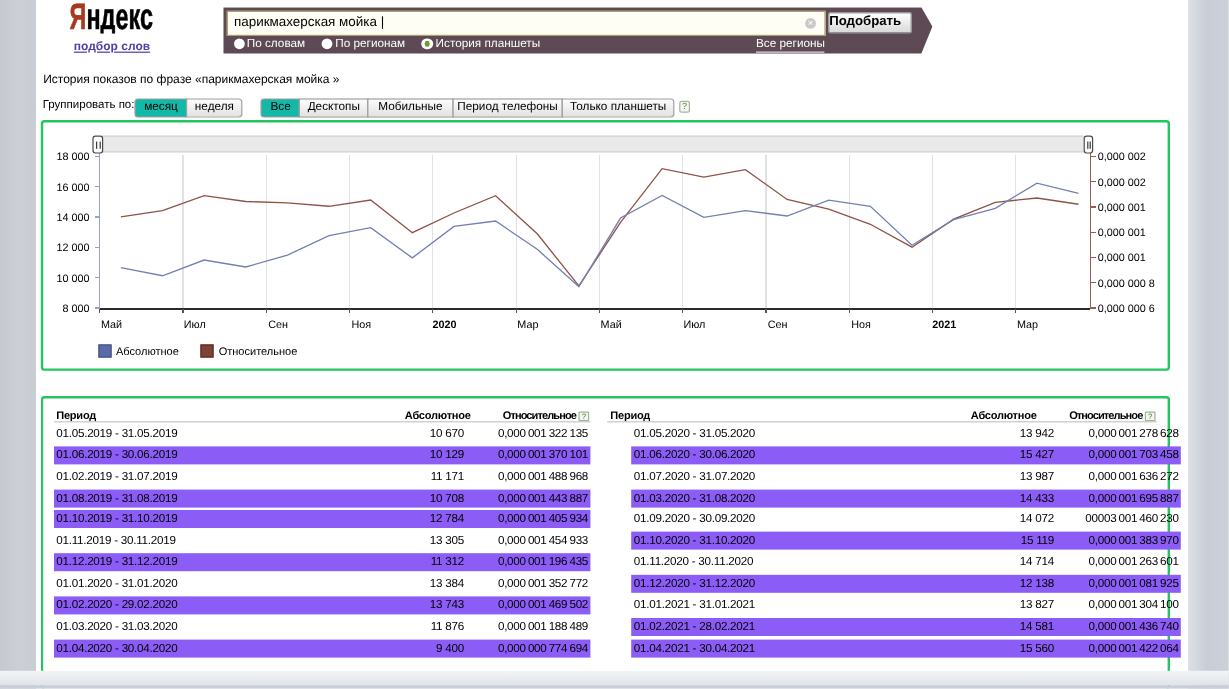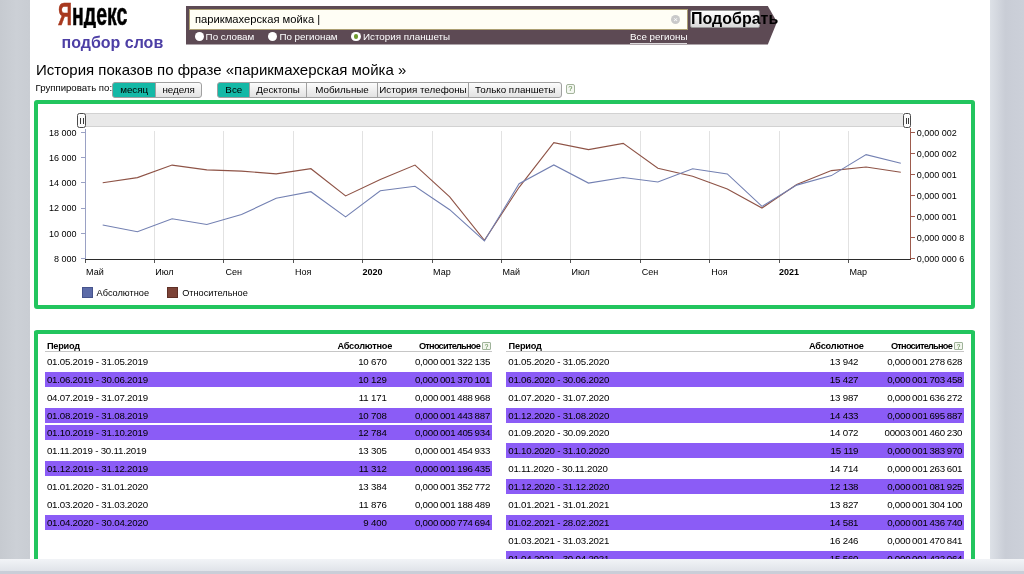--- a/index.html
+++ b/index.html
@@ -7,49 +7,49 @@
 .abs { position:absolute; }
 .strip-l { left:0; top:0; width:30px; height:574px;
   background:linear-gradient(90deg,#c6cad0 0%,#ccd0d6 55%,#c9cdd3 100%); }
 .strip-r { left:990px; top:0; width:34px; height:574px;
   background:linear-gradient(90deg,#dde1e7 0%,#c9cdd6 45%,#ccd0d9 100%); }
 .logo { left:58px; top:2px; width:140px; height:26px; overflow:hidden;
   font-weight:bold; font-size:30.5px;
   letter-spacing:0; transform:scaleX(0.64); transform-origin:0 0;
   -webkit-text-stroke:0.5px; line-height:25px; }
 .logo .ya { color:#a8391f; -webkit-text-stroke-color:#a8391f; }
-.sublink { left:61.5px; top:33.5px; font-size:16px; font-weight:bold; color:#4d3fa5;
-  }
+.sublink { left:61.5px; top:33.5px; font-size:10px; font-weight:bold; color:#4d3fa5;
+  text-decoration:underline; }
 .banner { left:186px; top:6px; width:593px; height:38.5px; background:#5d4a54;
   -webkit-clip-path:polygon(0 0,581.8px 0,591px 16px,581.8px 38.5px,0 38.5px);
   clip-path:polygon(0 0,581.8px 0,591px 16px,581.8px 38.5px,0 38.5px); }
 .inp { left:188.5px; top:8.5px; width:499px; height:21px; background:#fffef5;
   border:1px solid #ac9f72; font-size:11.2px; line-height:19px; padding-left:5.5px;
   color:#000; white-space:nowrap; }
 .clr { left:671px; top:14.5px; width:9px; height:9px; border-radius:50%;
   background:#c9c9c9; color:#fff; font-size:8px; line-height:9px; text-align:center; }
 .btn { left:690px; top:10px; width:70px; height:17.5px; border:1px solid #999;
   border-radius:2px; background:linear-gradient(#ffffff,#d9d9d9);
-  font-size:16px; font-weight:bold; text-align:left; line-height:15.5px; }
+  font-size:11px; font-weight:bold; text-align:left; line-height:15.5px; }
 .radio { width:9.3px; height:9.3px; border-radius:50%; background:#fff; top:31.7px; }
 .rlbl { top:31px; font-size:9.8px; color:#fff; line-height:11px; }
 .greendot { position:absolute; left:2.3px; top:2.3px; width:4.7px; height:4.7px;
   border-radius:50%; background:#6f9b2f; }
 .allreg { top:31px; left:630px; font-size:9.8px; color:#fff; line-height:11px;
   border-bottom:1px solid rgba(255,255,255,.8); padding-bottom:1px; }
-.title { left:36px; top:60.5px; font-size:15px; color:#000; }
+.title { left:36px; top:60.5px; font-size:10px; color:#000; }
 .grplbl { left:35.6px; top:82px; font-size:9.6px; }
 .seg { position:absolute; top:82px; height:15.5px; border:1px solid #a0a0a0;
   background:linear-gradient(#fcfcfc,#e2e2e2); font-size:9.8px; text-align:center;
   line-height:13.5px; color:#000; }
 .seg.sel { background:#14b8a6; }
 .ql { position:absolute; width:9.5px; height:9.5px; border:1px solid #a3b39b;
   background:#f4f7f1; color:#53803f; font-size:7.5px; line-height:8.5px; text-align:center;
   border-radius:2px; }
-.panel { left:33.5px; width:941px; background:#fff; border:4px solid #22c55e; border-radius:3px; }
+.panel { left:33.5px; width:941px; background:#fff; border:2px solid #22c55e; border-radius:3px; }
 .sliderband { left:85px; top:113px; width:818px; height:14px; background:#e9e9e9;
   border-top:1px solid #d2d2d2; border-bottom:1px solid #d2d2d2; }
 .handle { top:112.5px; width:8.6px; height:15.5px; background:#fbfbfb; border:1px solid #4a4a4a;
   border-radius:2.5px; z-index:2; }
 .handle i { position:absolute; left:2px; top:4px; width:1px; height:6.5px; background:#3a3a3a; }
 .handle i+i { left:4.2px; }
 .ax { font-size:9px; font-family:"Liberation Sans",sans-serif; fill:#000; }
 .leg { width:11px; height:11px; top:287px; }
 .leglbl { top:287.5px; font-size:9.2px; line-height:10px; }
 .tbl { position:absolute; font-size:9.7px; letter-spacing:-0.2px; }
@@ -90,21 +90,21 @@
   <div class="abs rlbl" style="left:363px">История планшеты</div>
   <div class="abs allreg">Все регионы</div>
 
   <div class="abs title">История показов по фразе «парикмахерская мойка&nbsp;»</div>
   <div class="abs grplbl">Группировать по:</div>
   <div class="seg sel" style="left:112.4px;width:43.6px;border-radius:3px 0 0 3px;">месяц</div>
   <div class="seg" style="left:155px;width:47.3px;border-radius:0 3px 3px 0;">неделя</div>
   <div class="seg sel" style="left:217.3px;width:33px;border-radius:3px 0 0 3px;">Все</div>
   <div class="seg" style="left:249.3px;width:57.7px;">Десктопы</div>
   <div class="seg" style="left:306px;width:72.1px;">Мобильные</div>
-  <div class="seg" style="left:377.1px;width:91.7px;">История телефоны</div>
+  <div class="seg" style="left:377.1px;width:91.7px;">Период телефоны</div>
   <div class="seg" style="left:467.8px;width:94.7px;border-radius:0 3px 3px 0;">Только планшеты</div>
   <div class="ql" style="left:565.6px;top:84px;">?</div>
 
   <div class="abs panel" style="top:100px;height:209px;">
       <svg width="941" height="209" style="position:absolute;left:-1px;top:-1px">
 <g shape-rendering="crispEdges">
           <line x1="117.5" y1="28.0" x2="117.5" y2="156.5" stroke="#e2e2e2"></line>
           <line x1="186.9" y1="28.0" x2="186.9" y2="156.5" stroke="#e2e2e2"></line>
           <line x1="256.3" y1="28.0" x2="256.3" y2="156.5" stroke="#e2e2e2"></line>
           <line x1="325.7" y1="28.0" x2="325.7" y2="156.5" stroke="#e2e2e2"></line>
@@ -190,46 +190,46 @@
   <div class="abs panel" style="top:330px;height:244px;border-bottom:none;"></div>
 
   <div class="tbl" style="left:0;top:0;">
     <div class="hdr" style="left:46.9px;">Период</div>
     <div class="hdr" style="left:337.4px;width:49.4px;text-align:right;">Абсолютное</div>
     <div class="hdr rel" style="left:408px;width:83px;text-align:right;">Относительное<span class="qh">?</span></div>
     <div class="hr" style="left:44.7px;width:447.3px;"></div>
     <div class="rows lt" style="left:44.7px;width:447.3px;">
 <div><span class="c1">01.05.2019 - 31.05.2019</span><span class="c2">10&nbsp;670</span><span class="c3">0,000 001 322 135</span></div>
 <div class="g"><span class="c1">01.06.2019 - 30.06.2019</span><span class="c2">10&nbsp;129</span><span class="c3">0,000 001 370 101</span></div>
-<div><span class="c1">04.07.2019 - 31.07.2019</span><span class="c2">11&nbsp;171</span><span class="c3">0,000 001 488 968</span></div>
+<div><span class="c1">01.02.2019 - 31.07.2019</span><span class="c2">11&nbsp;171</span><span class="c3">0,000 001 488 968</span></div>
 <div class="g"><span class="c1">01.08.2019 - 31.08.2019</span><span class="c2">10&nbsp;708</span><span class="c3">0,000 001 443 887</span></div>
 <div class="g"><span class="c1">01.10.2019 - 31.10.2019</span><span class="c2">12&nbsp;784</span><span class="c3">0,000 001 405 934</span></div>
 <div><span class="c1">01.11.2019 - 30.11.2019</span><span class="c2">13&nbsp;305</span><span class="c3">0,000 001 454 933</span></div>
 <div class="g"><span class="c1">01.12.2019 - 31.12.2019</span><span class="c2">11&nbsp;312</span><span class="c3">0,000 001 196 435</span></div>
 <div><span class="c1">01.01.2020 - 31.01.2020</span><span class="c2">13&nbsp;384</span><span class="c3">0,000 001 352 772</span></div>
+<div class="g"><span class="c1">01.02.2020 - 29.02.2020</span><span class="c2">13&nbsp;743</span><span class="c3">0,000 001 469 502</span></div>
 <div><span class="c1">01.03.2020 - 31.03.2020</span><span class="c2">11&nbsp;876</span><span class="c3">0,000 001 188 489</span></div>
 <div class="g"><span class="c1">01.04.2020 - 30.04.2020</span><span class="c2">9&nbsp;400</span><span class="c3">0,000 000 774 694</span></div>
     </div>
   </div>
   <div class="tbl" style="left:0;top:0;">
     <div class="hdr" style="left:508.6px;">Период</div>
     <div class="hdr" style="left:809px;width:49.7px;text-align:right;">Абсолютное</div>
     <div class="hdr rel" style="left:880px;width:83px;text-align:right;">Относительное<span class="qh">?</span></div>
     <div class="hr" style="left:506.4px;width:457.7px;"></div>
-    <div class="rows rt" style="left:506px;width:457.7px;">
+    <div class="rows rt" style="left:526px;width:457.7px;">
 <div><span class="c1">01.05.2020 - 31.05.2020</span><span class="c2">13&nbsp;942</span><span class="c3">0,000 001 278 628</span></div>
 <div class="g"><span class="c1">01.06.2020 - 30.06.2020</span><span class="c2">15&nbsp;427</span><span class="c3">0,000 001 703 458</span></div>
 <div><span class="c1">01.07.2020 - 31.07.2020</span><span class="c2">13&nbsp;987</span><span class="c3">0,000 001 636 272</span></div>
-<div class="g"><span class="c1">01.12.2020 - 31.08.2020</span><span class="c2">14&nbsp;433</span><span class="c3">0,000 001 695 887</span></div>
+<div class="g"><span class="c1">01.03.2020 - 31.08.2020</span><span class="c2">14&nbsp;433</span><span class="c3">0,000 001 695 887</span></div>
 <div><span class="c1">01.09.2020 - 30.09.2020</span><span class="c2">14&nbsp;072</span><span class="c3">00003 001 460 230</span></div>
 <div class="g"><span class="c1">01.10.2020 - 31.10.2020</span><span class="c2">15&nbsp;119</span><span class="c3">0,000 001 383 970</span></div>
 <div><span class="c1">01.11.2020 - 30.11.2020</span><span class="c2">14&nbsp;714</span><span class="c3">0,000 001 263 601</span></div>
 <div class="g"><span class="c1">01.12.2020 - 31.12.2020</span><span class="c2">12&nbsp;138</span><span class="c3">0,000 001 081 925</span></div>
 <div><span class="c1">01.01.2021 - 31.01.2021</span><span class="c2">13&nbsp;827</span><span class="c3">0,000 001 304 100</span></div>
 <div class="g"><span class="c1">01.02.2021 - 28.02.2021</span><span class="c2">14&nbsp;581</span><span class="c3">0,000 001 436 740</span></div>
-<div><span class="c1">01.03.2021 - 31.03.2021</span><span class="c2">16&nbsp;246</span><span class="c3">0,000 001 470 841</span></div>
 <div class="g"><span class="c1">01.04.2021 - 30.04.2021</span><span class="c2">15&nbsp;560</span><span class="c3">0,000 001 422 064</span></div>
     </div>
   </div>
 
   <div class="abs foot"></div>
   <div class="abs strip-l"></div>
   <div class="abs strip-r"></div>
 </div>
 </body></html>

